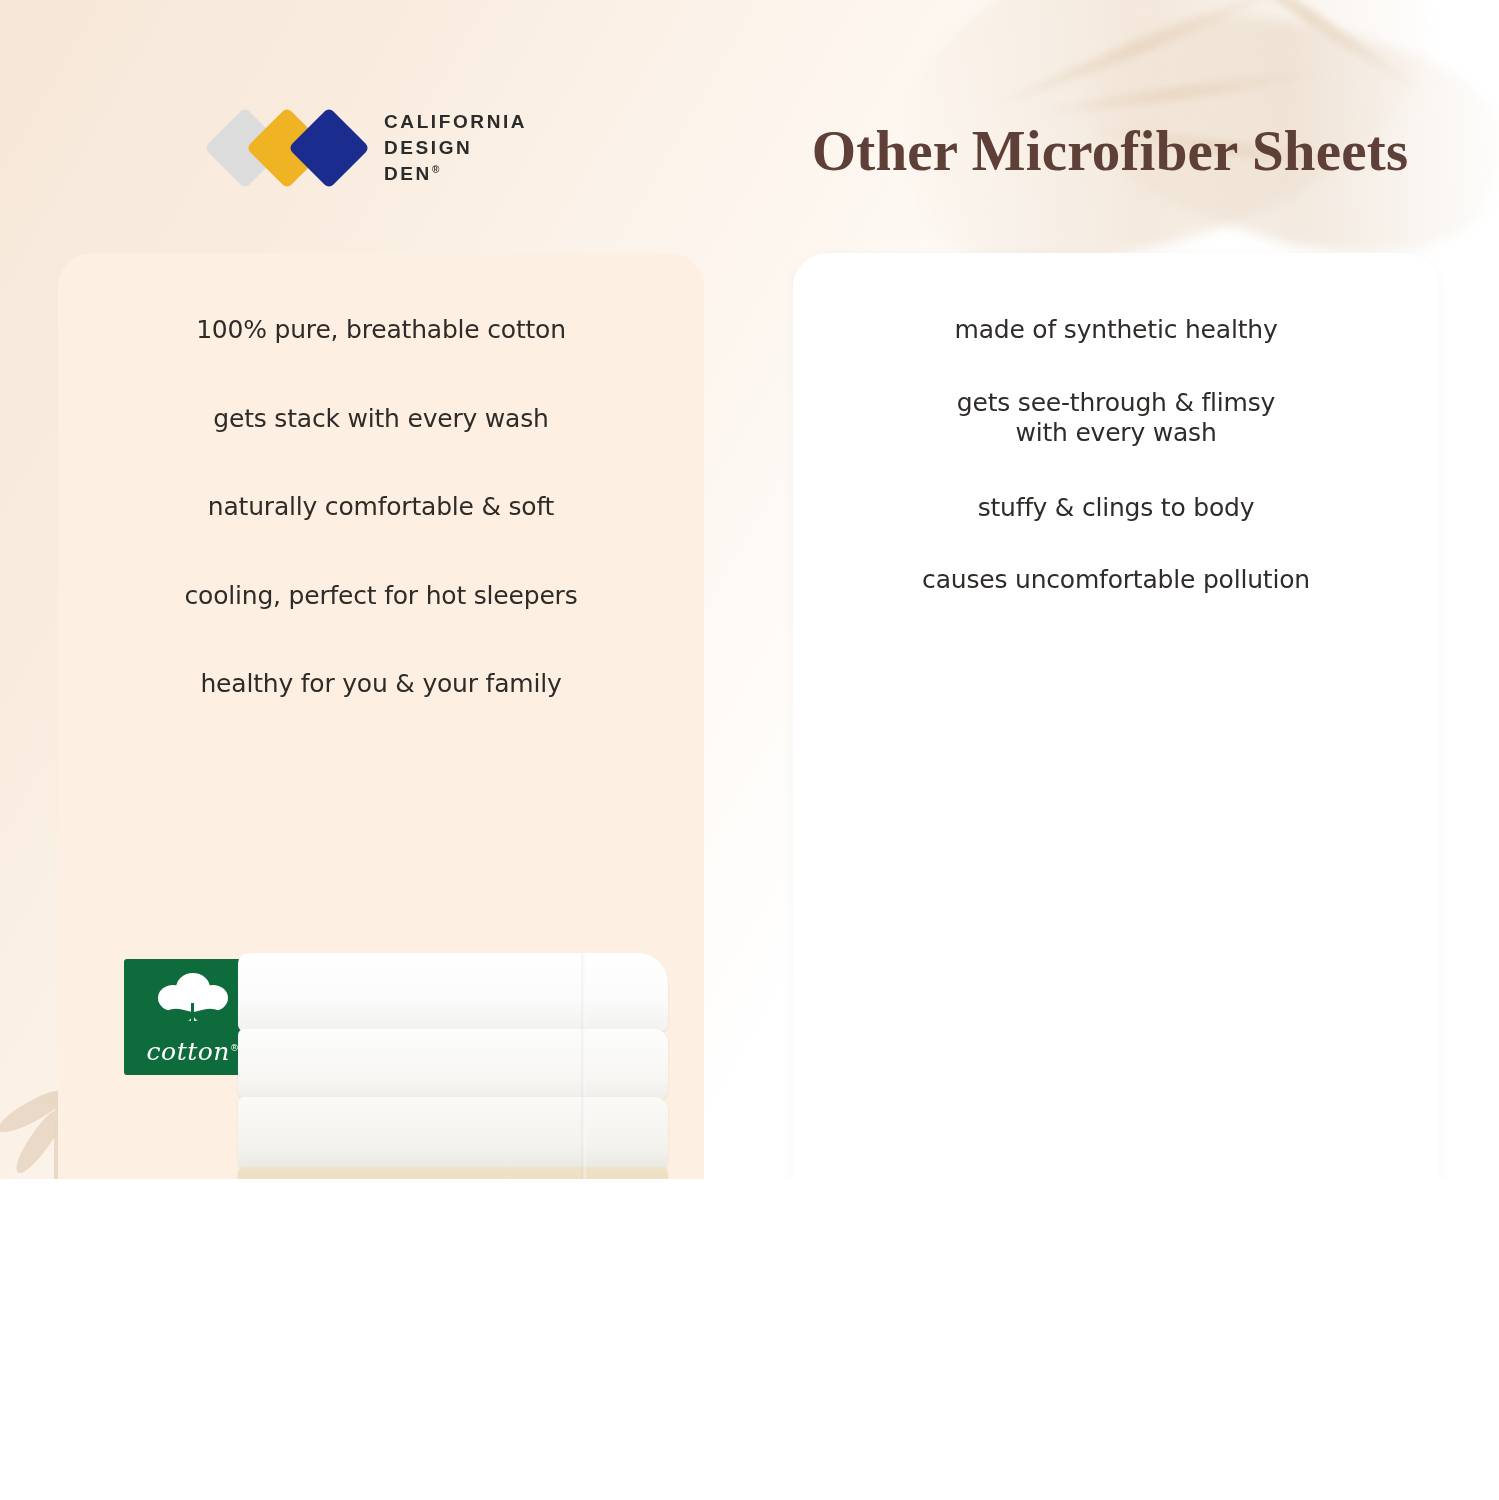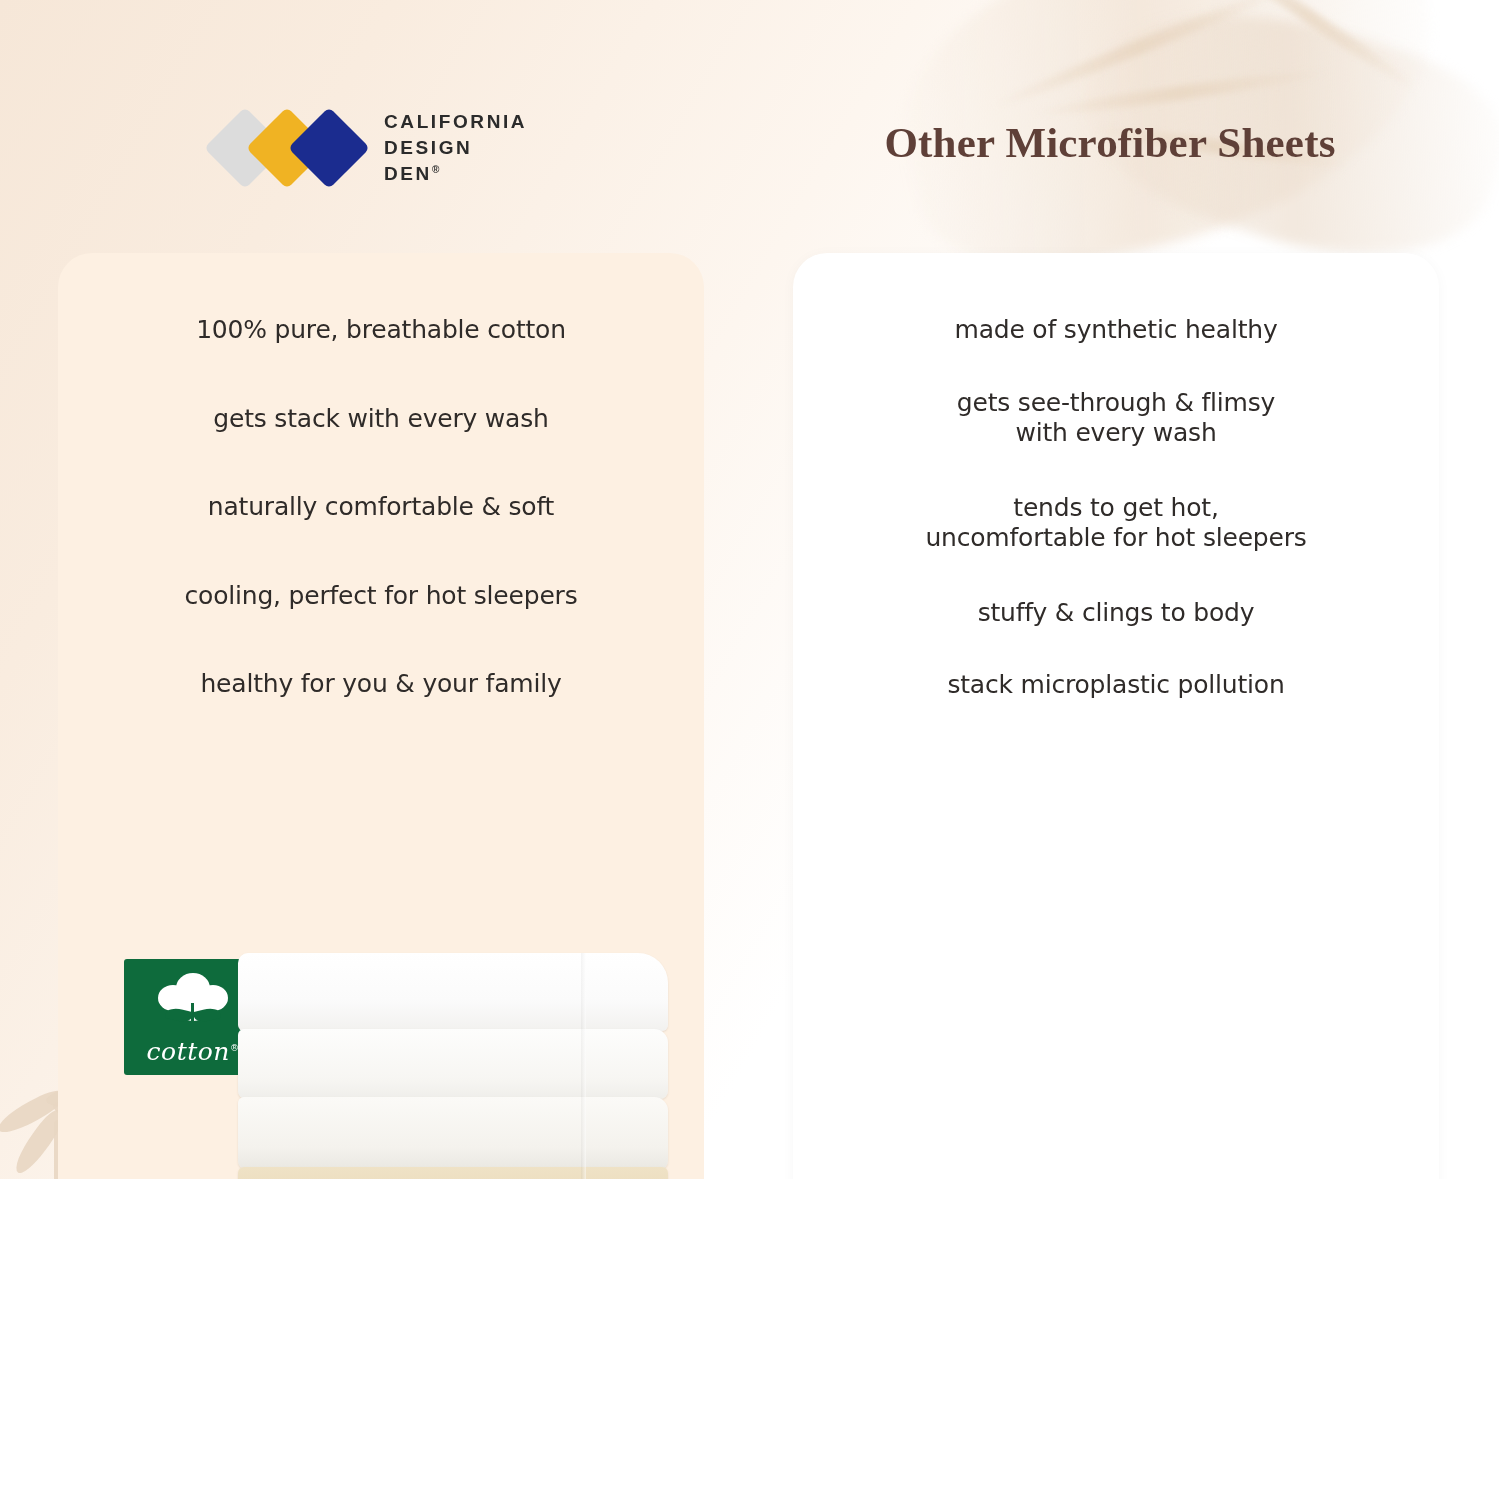--- a/index.html
+++ b/index.html
@@ -112,21 +112,21 @@
     vertical-align: super;
   }
 
   .right-title {
     position: absolute;
     left: 790px;
     top: 118px;
     width: 640px;
     text-align: center;
     font-family: "Liberation Serif", serif;
-    font-size: 43px;
+    font-size: 57px;
     font-weight: 700;
     color: #5f4038;
     letter-spacing: 0.2px;
   }
 
   
   .panel {
     position: absolute;
     border-radius: 34px;
   }
@@ -323,21 +323,19 @@
         </div>
     </div>
   </div>
 
   <div class="panel panel-right">
 
     <div class="feature-list">
       <div class="feature" style="white-space:pre-line;">made of synthetic healthy</div>
       <div class="feature tight" style="white-space:pre-line;">gets see-through &amp; flimsy
 with every wash</div>
-      <div class="feature tight" style="white-space:pre-line;">tends to get hot,
-uncomfortable for hot sleepers</div>
       <div class="feature" style="white-space:pre-line;">stuffy &amp; clings to body</div>
-      <div class="feature" style="white-space:pre-line;">stack microplastic pollution</div>
+      <div class="feature" style="white-space:pre-line;">causes uncomfortable pollution</div>
     </div>
 
   </div>
 
 </div>
 
 </body></html>

